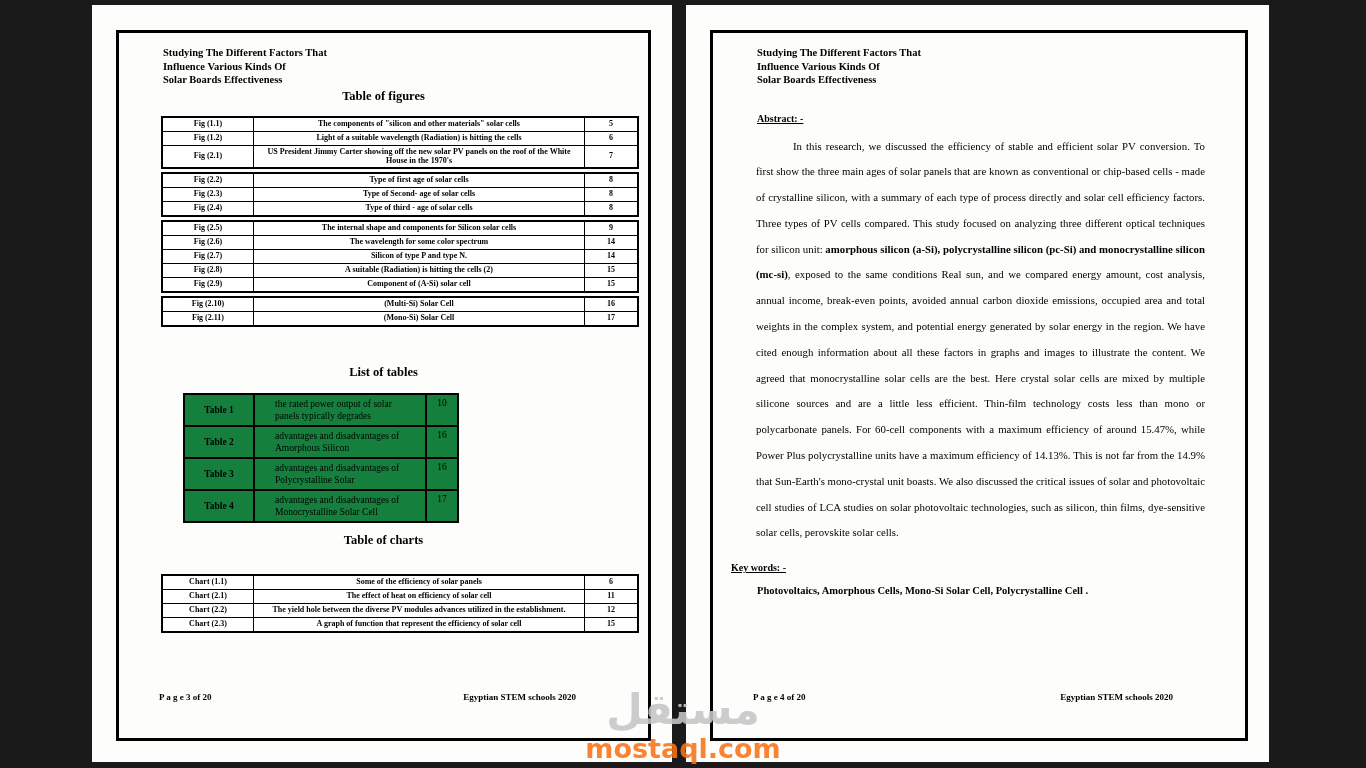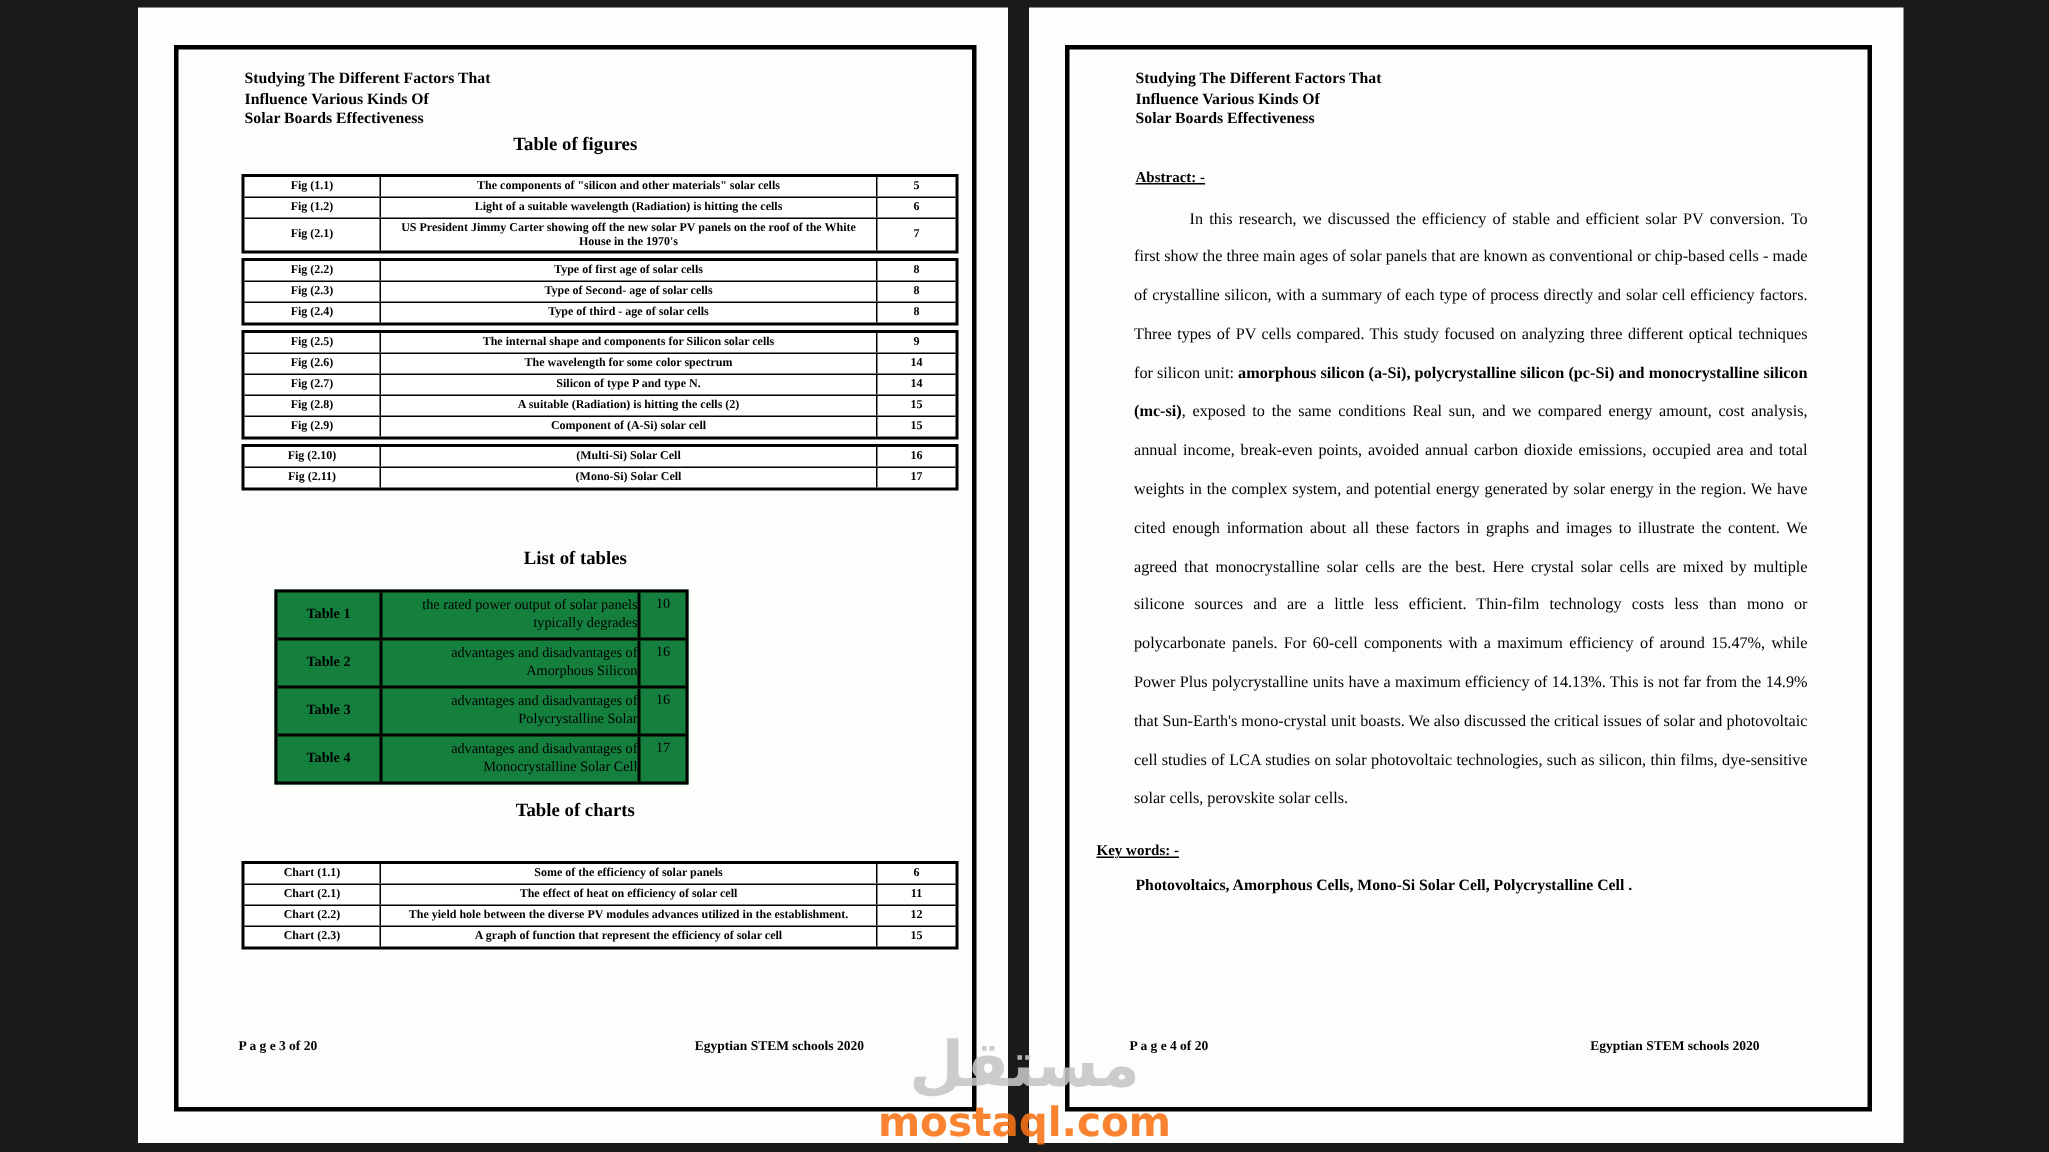--- a/index.html
+++ b/index.html
@@ -27,22 +27,22 @@
   .fcell.c-desc  { flex:1 1 auto; border-left:1px solid #000; border-right:1px solid #000; }
   .fcell.c-page  { flex:0 0 52px; }
 
   .tables-title { margin-top:38px; }
   .tables-list { width:276px; margin:13px 0 0 64px; border:2px solid #000; background:#15803d; }
   .trow { display:flex; align-items:stretch; }
   .trow + .trow { border-top:2px solid #000; }
   .tcell { font-size:9.5px; line-height:12px; }
   .tcell.c-label { flex:0 0 68px; display:flex; align-items:center; justify-content:center; font-weight:bold; }
   .tcell.c-desc  { flex:1 1 auto; border-left:2px solid #000; border-right:2px solid #000;
-                   display:flex; align-items:center; justify-content:center; text-align:right;
-                   padding:3px 0; min-height:28px; }
+                   display:flex; align-items:center; justify-content:center; text-align:left;
+                   padding:3px 20px; min-height:28px; }
   .tcell.c-page  { flex:0 0 30px; text-align:center; padding-top:2px; }
 
   .charts-title { margin-top:10px;text-align:center; }
   .charts-area { width:478px; margin:26px 0 0 42px; }
 
   .page-footer { position:absolute; left:0; right:0; bottom:36px; display:flex;
                  justify-content:space-between; padding:0 72px 0 40px; font-size:9px; font-weight:bold; }
 
   .abstract-title { margin:26px 0 0 44px; font-size:10px; font-weight:bold; text-decoration:underline; }
   .abstract-text { margin:10px 40px 0 43px; font-size:10.8px; line-height:25.8px;

